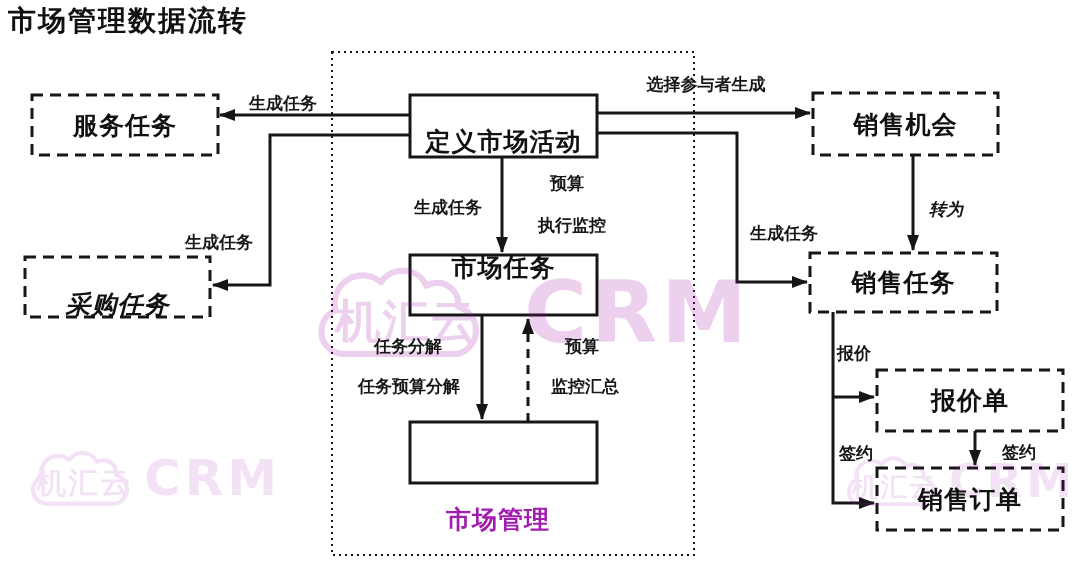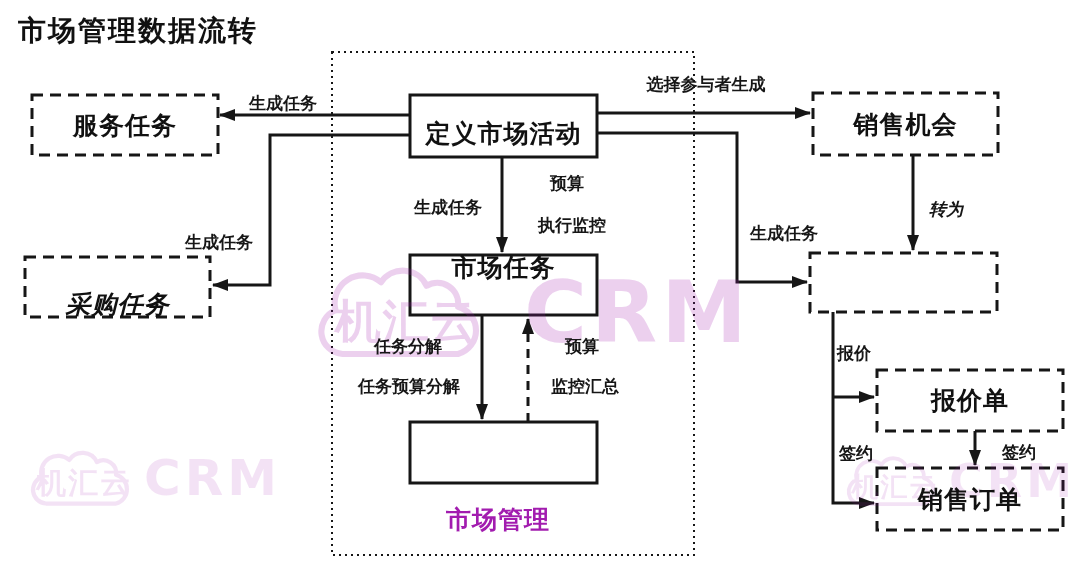--- a/index.html
+++ b/index.html
@@ -1,21 +1,21 @@
 <!DOCTYPE html>
 <html><head>
 <meta charset="utf-8">
 <style>
   html,body{margin:0;padding:0;background:#fff;}
   .stage{
     position:relative;width:1080px;height:569px;background:#ffffff;overflow:hidden;
     font-family:"DejaVu Sans","Liberation Sans",sans-serif;color:#161616;
   }
   .title{
-    position:absolute;left:8px;top:6px;margin:10px;
+    position:absolute;left:8px;top:6px;margin:0;
     font-size:28px;font-weight:bold;letter-spacing:2px;line-height:1.1;color:#111;
   }
   svg.layer{position:absolute;left:0;top:0;}
   .node-label{
     position:absolute;display:flex;align-items:center;justify-content:center;
     font-size:25px;font-weight:bold;letter-spacing:1px;line-height:1;color:#111;
   }
   .edge-label{
     position:absolute;transform:translateX(-50%);
     font-size:17px;font-weight:bold;white-space:nowrap;line-height:1;color:#161616;
@@ -99,25 +99,26 @@
       <svg class="wm-cloud" width="100" height="62" viewBox="0 0 104 64">
         <path d="M18 56 A13 13 0 0 1 14 31 A16 16 0 0 1 40 15 A15 15 0 0 1 66 17 A12 12 0 0 1 84 29 A14 14 0 0 1 84 56 Z" fill="none" stroke="currentColor" stroke-width="4" stroke-linejoin="round"></path>
       </svg>
       <span class="wm-zh" style="font-size:27px;">机汇云</span>
     </span>
     <span class="wm-crm" style="font-size:46px;margin-left:6px;">CRM</span>
   </div>
 
   <h1 class="title">市场管理数据流转</h1>
 
-  <div class="node-label" style="left:410px;top:102px;width:187px;height:62px;">定义市场活动</div>
+  <div class="node-label" style="left:410px;top:110px;width:187px;height:62px;">定义市场活动</div>
   <div class="node-label" style="left:32px;top:95px;width:186px;height:60px;">服务任务</div>
   <div class="node-label" style="left:25px;top:274px;width:185px;height:60px;font-style:italic;">采购任务</div>
   <div class="node-label" style="left:410px;top:237px;width:187px;height:60px;">市场任务</div>
   <div class="node-label" style="left:813px;top:93px;width:185px;height:62px;">销售机会</div>
+  <div class="node-label" style="left:810px;top:253px;width:187px;height:59px;">销售任务</div>
   <div class="node-label" style="left:877px;top:370px;width:186px;height:61px;">报价单</div>
   <div class="node-label" style="left:877px;top:468px;width:186px;height:62px;">销售订单</div>
 
   <div class="container-label" style="left:498px;top:507px;">市场管理</div>
 
   <div class="edge-label" style="left:283px;top:95px;">生成任务</div>
   <div class="edge-label" style="left:219px;top:234px;">生成任务</div>
   <div class="edge-label" style="left:706px;top:76px;">选择参与者生成</div>
   <div class="edge-label" style="left:784px;top:225px;">生成任务</div>
   <div class="edge-label" style="left:448px;top:199px;">生成任务</div>

